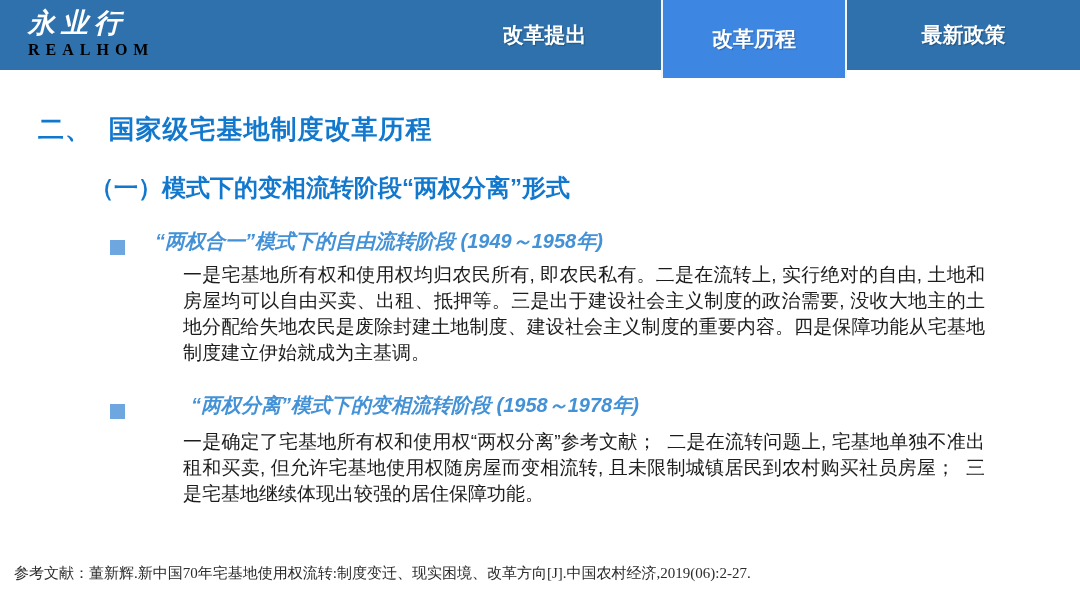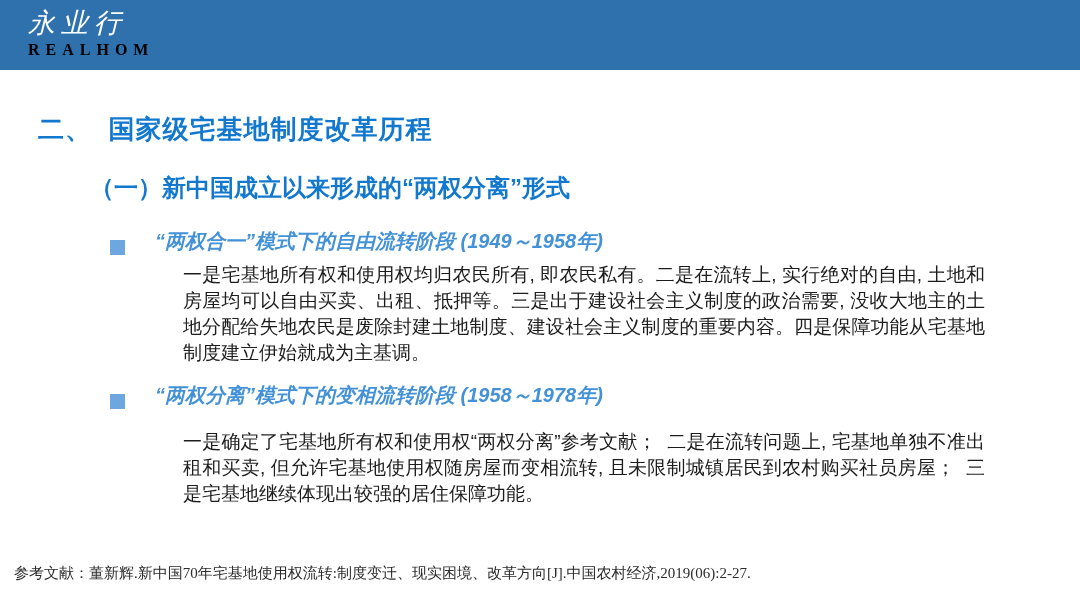--- a/index.html
+++ b/index.html
@@ -22,21 +22,21 @@
   .topbar{
     position:absolute;left:0;top:0;width:1080px;height:70px;
     background:var(--header-bg);
   }
   .logo{
     position:absolute;left:28px;top:10px;display:flex;align-items:center;gap:12px;
   }
   .logo-mark{width:64px;height:48px;display:flex;align-items:center;justify-content:center;}
   .logo-text{display:flex;flex-direction:column;line-height:1;}
   .logo-cn{
-    color:#ffffff;font-size:27px;font-weight:normal;font-style:italic;
+    color:#ffffff;font-size:27px;font-weight:bold;font-style:italic;
     letter-spacing:6px;font-family:"Liberation Serif","DejaVu Serif",serif;
     white-space:pre;
   }
   .logo-en{
     color:#000000;font-size:16px;font-weight:bold;letter-spacing:6px;margin-top:5px;
     font-family:"Liberation Serif","DejaVu Serif",serif;
   }
   .tabs{
     position:absolute;right:0;top:0;display:flex;align-items:flex-start;height:80px;
   }
@@ -54,21 +54,21 @@
     position:absolute;left:38px;top:112px;
     color:var(--title-blue);font-size:26px;font-weight:bold;
     letter-spacing:1px;white-space:pre;
   }
   .subsection-title{
     position:absolute;left:90px;top:172px;
     color:var(--title-blue);font-size:24px;font-weight:bold;white-space:pre;
   }
   .bullet-row{position:absolute;left:110px;display:flex;align-items:flex-end;font-style:italic;}
   .bullet-row-1{top:228px;}
-  .bullet-row-2{top:382px;}
+  .bullet-row-2{top:392px;gap:36px;}
   .bullet-square{
     width:15px;height:15px;background:var(--bullet-blue);
     margin-top:4px;flex:0 0 15px;
   }
   .bullet-heading{
     margin-left:30px;color:var(--heading-blue);
     font-size:20px;font-weight:bold;white-space:pre;
   }
   .para{
     position:absolute;left:143px;width:802px;
@@ -91,25 +91,30 @@
 <div class="slide">
 
   <header class="topbar">
     <div class="logo">
       <div class="logo-text">
         <div class="logo-cn">永业行</div>
         <div class="logo-en">REALHOM</div>
       </div>
     </div>
 
+    <nav class="tabs">
+      <div class="tab tab-1">改革提出</div>
+      <div class="tab tab-2 active">改革历程</div>
+      <div class="tab tab-3">最新政策</div>
+    </nav>
   </header>
 
   <main>
     <h1 class="section-title">二、  国家级宅基地制度改革历程</h1>
-    <h2 class="subsection-title">（一）新中国成立以来形成的“两权分离”形式</h2>
+    <h2 class="subsection-title">（一）模式下的变相流转阶段“两权分离”形式</h2>
 
     <div class="bullet-row bullet-row-1">
       <span class="bullet-square"></span>
       <span class="bullet-heading">“两权合一”模式下的自由流转阶段 (1949～1958年)</span>
     </div>
     <p class="para para-1">一是宅基地所有权和使用权均归农民所有, 即农民私有。二是在流转上, 实行绝对的自由, 土地和房屋均可以自由买卖、出租、抵押等。三是出于建设社会主义制度的政治需要, 没收大地主的土地分配给失地农民是废除封建土地制度、建设社会主义制度的重要内容。四是保障功能从宅基地制度建立伊始就成为主基调。</p>
 
     <div class="bullet-row bullet-row-2">
       <span class="bullet-square"></span>
       <span class="bullet-heading">“两权分离”模式下的变相流转阶段 (1958～1978年)</span>

